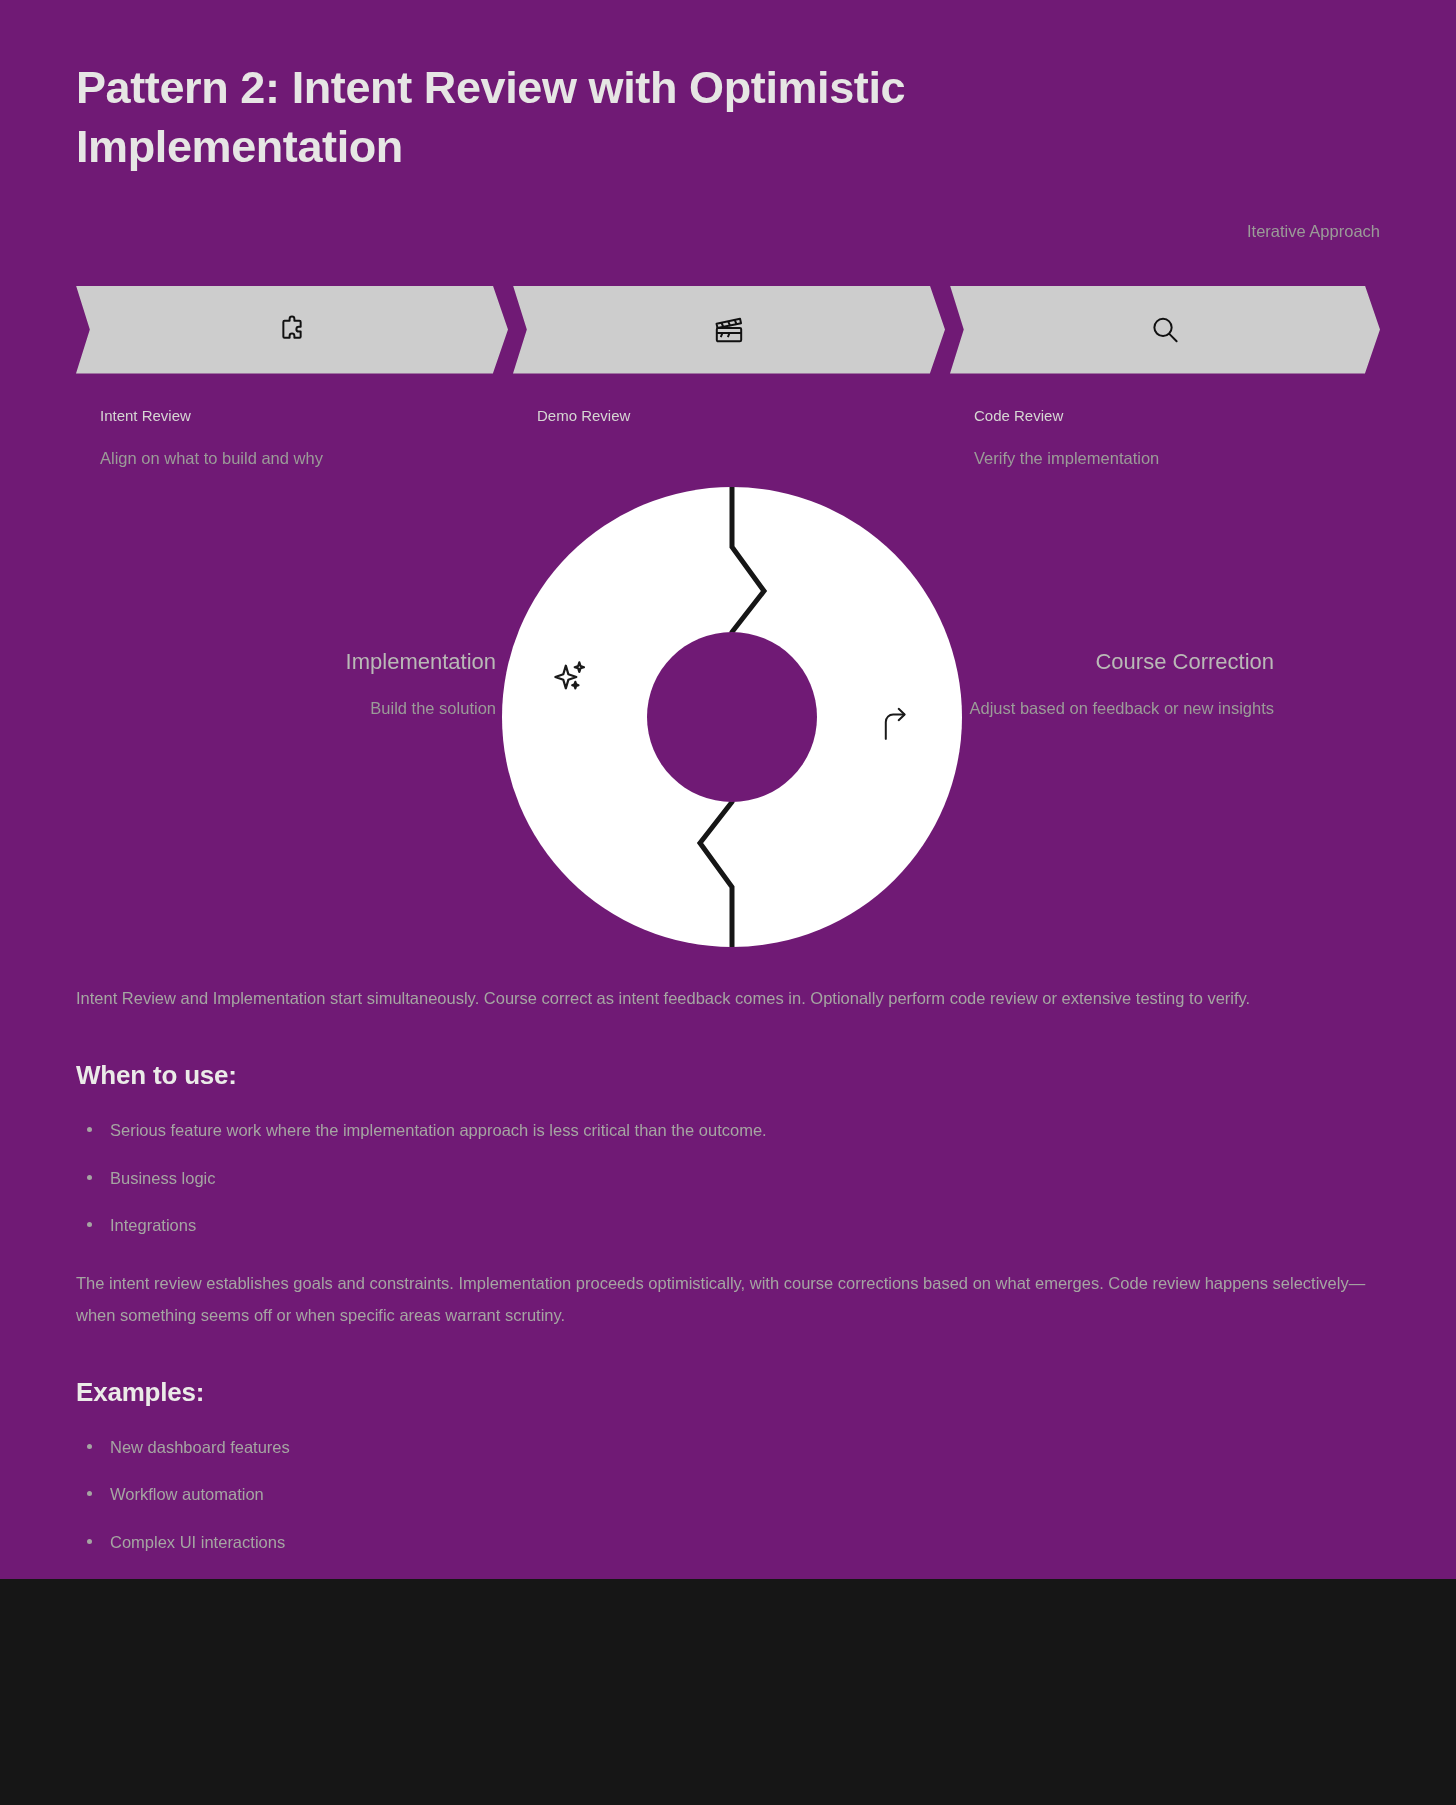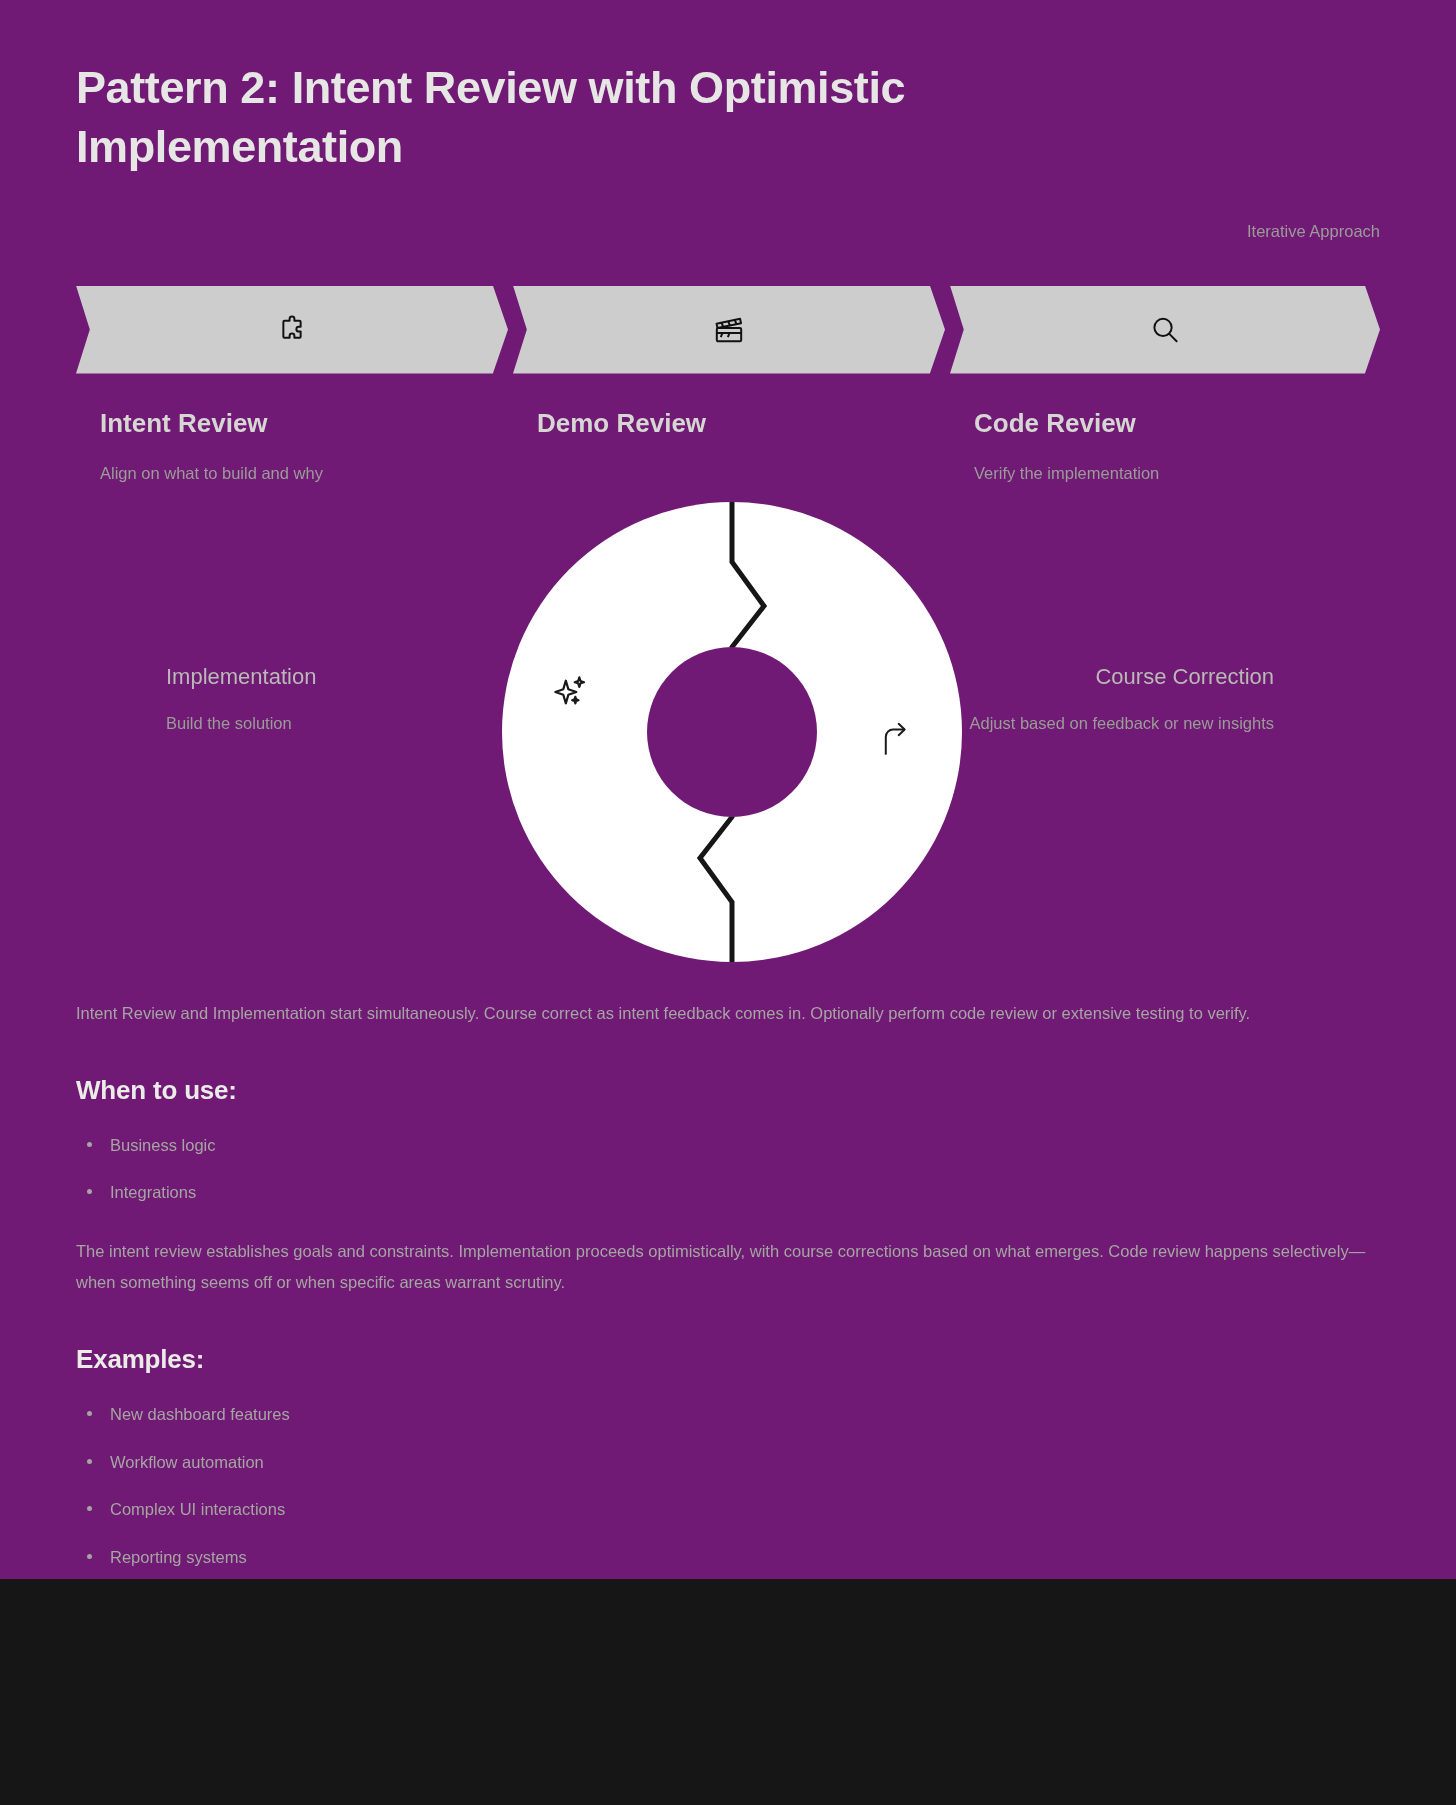--- a/index.html
+++ b/index.html
@@ -87,22 +87,22 @@
     display: flex;
     width: 1304px;
     margin-top: 24px;
   }
   .step {
     flex: 0 0 437px;
     padding-left: 24px;
   }
   .step-title {
     color: #d6d6d3;
-    font-size: 26px;
-    font-weight: 700;
+    font-size: 15px;
+    font-weight: 400;
     line-height: 1.35;
   }
   .step-desc {
     color: #9b9b98;
     font-size: 16.5px;
     font-weight: 400;
     line-height: 1.5;
     margin-top: 20px;
     min-height: 25px;
   }
@@ -123,21 +123,21 @@
     height: 460px;
   }
 
   .cycle-label {
     position: absolute;
     width: 330px;
   }
   .cycle-label.left {
     left: 90px;
     top: 160px;
-    text-align: left;
+    text-align: right;
   }
   .cycle-label.right {
     left: 868px;
     top: 160px;
     text-align: right;
   }
   .cycle-title {
     color: #b9b9b6;
     font-size: 22px;
     font-weight: 400;
@@ -299,20 +299,21 @@
         <div class="cycle-title">Course Correction</div>
         <div class="cycle-desc">Adjust based on feedback or new insights</div>
       </div>
     </div>
 
     <p class="body-para">Intent Review and Implementation start simultaneously. Course correct as intent feedback comes in. Optionally perform code review or extensive testing to verify.</p>
 
     <h2 class="section-head">When to use:</h2>
 
     <ul class="bullets">
+      <li>Serious feature work where the implementation approach is less critical than the outcome.</li>
       <li>Business logic</li>
       <li>Integrations</li>
     </ul>
 
     <p class="body-para para-gap">The intent review establishes goals and constraints. Implementation proceeds optimistically, with course corrections based on what emerges. Code review happens selectively—when something seems off or when specific areas warrant scrutiny.</p>
 
     <h2 class="section-head">Examples:</h2>
 
     <ul class="bullets">
       <li>New dashboard features</li>

